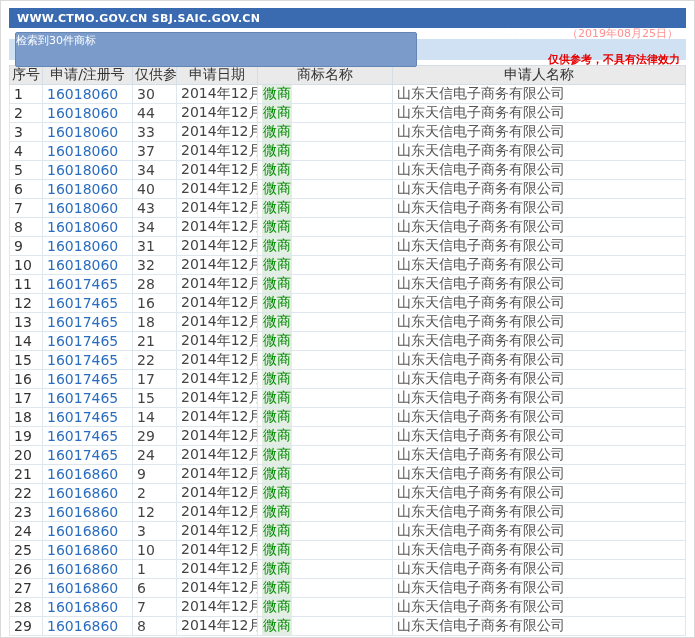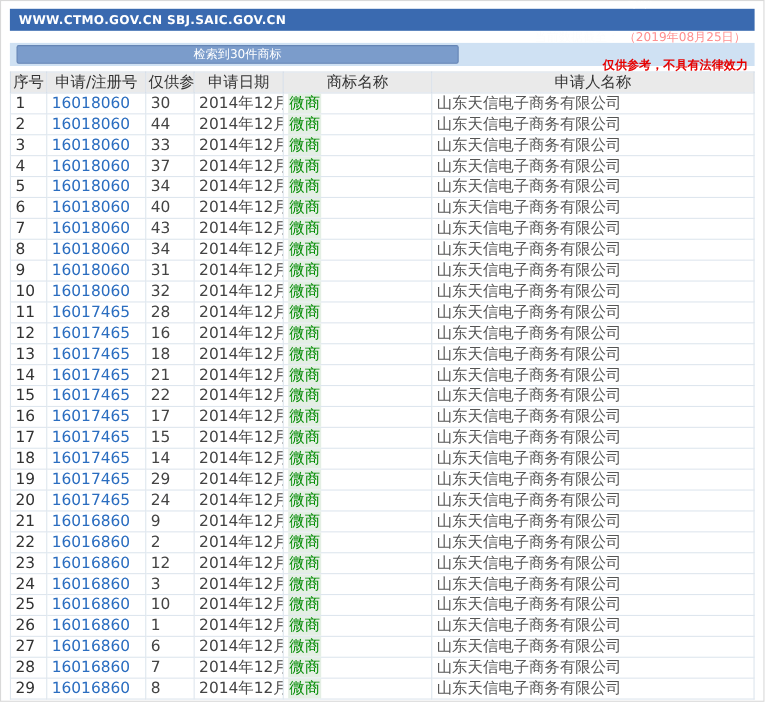--- a/index.html
+++ b/index.html
@@ -22,21 +22,21 @@
   .help-link { color:#fff; text-decoration:none; cursor:pointer; }
   .until-label { color:#fdfdfd; }
   .until-date { color:#ff8f8f; margin-left:4px; }
   
   .subbar {
     margin-top:11px; background:#cfe1f3; height:21px;
     display:flex; align-items:center; justify-content:space-between;
     padding:0 6px;
   }
   .count-btn {
-    width:402px; height:17px; line-height:15px; text-align:center;
+    width:402px; height:35px; line-height:15px; 
     background:#7b9ccb; border:1px solid #6585b5; border-radius:2px;
     color:#fff; cursor:pointer;
   }
   .disclaimer { color:#e60000; font-weight:bold;margin-top:20px; }
   
   table {
     margin-top:5px; width:100%;
     border-collapse:collapse; table-layout:fixed; font-size:14px;
   }
   th {

